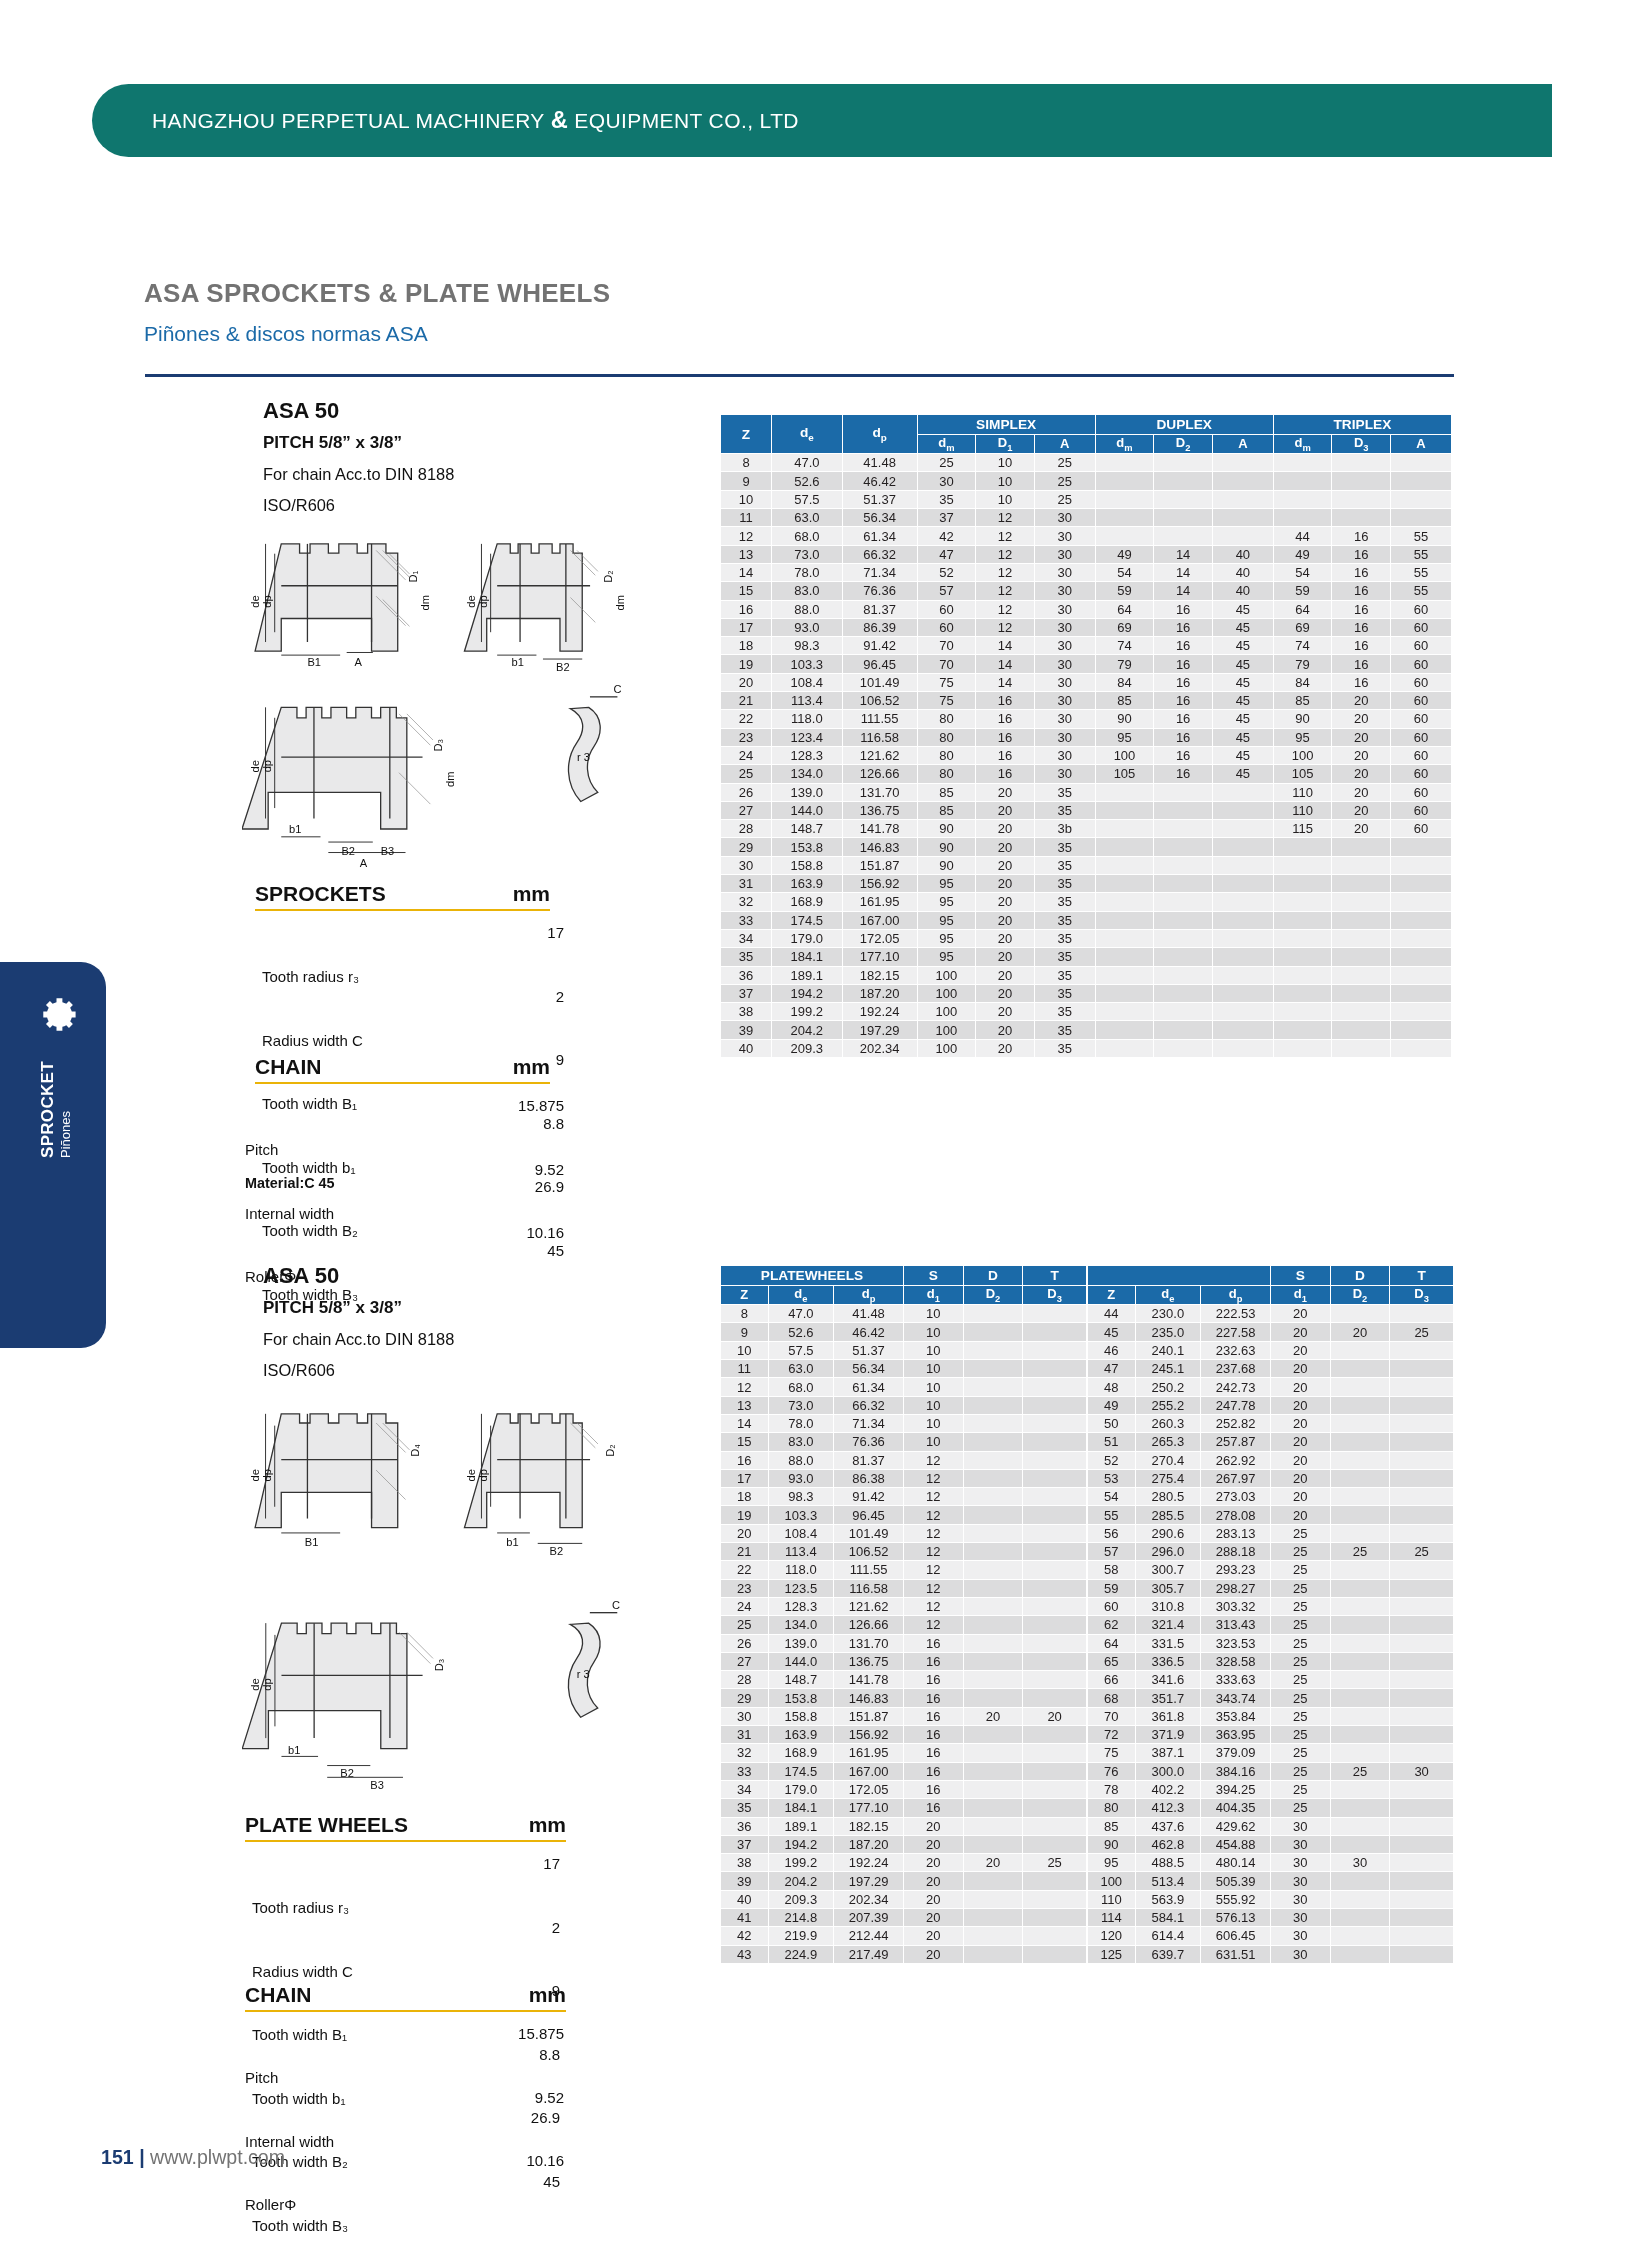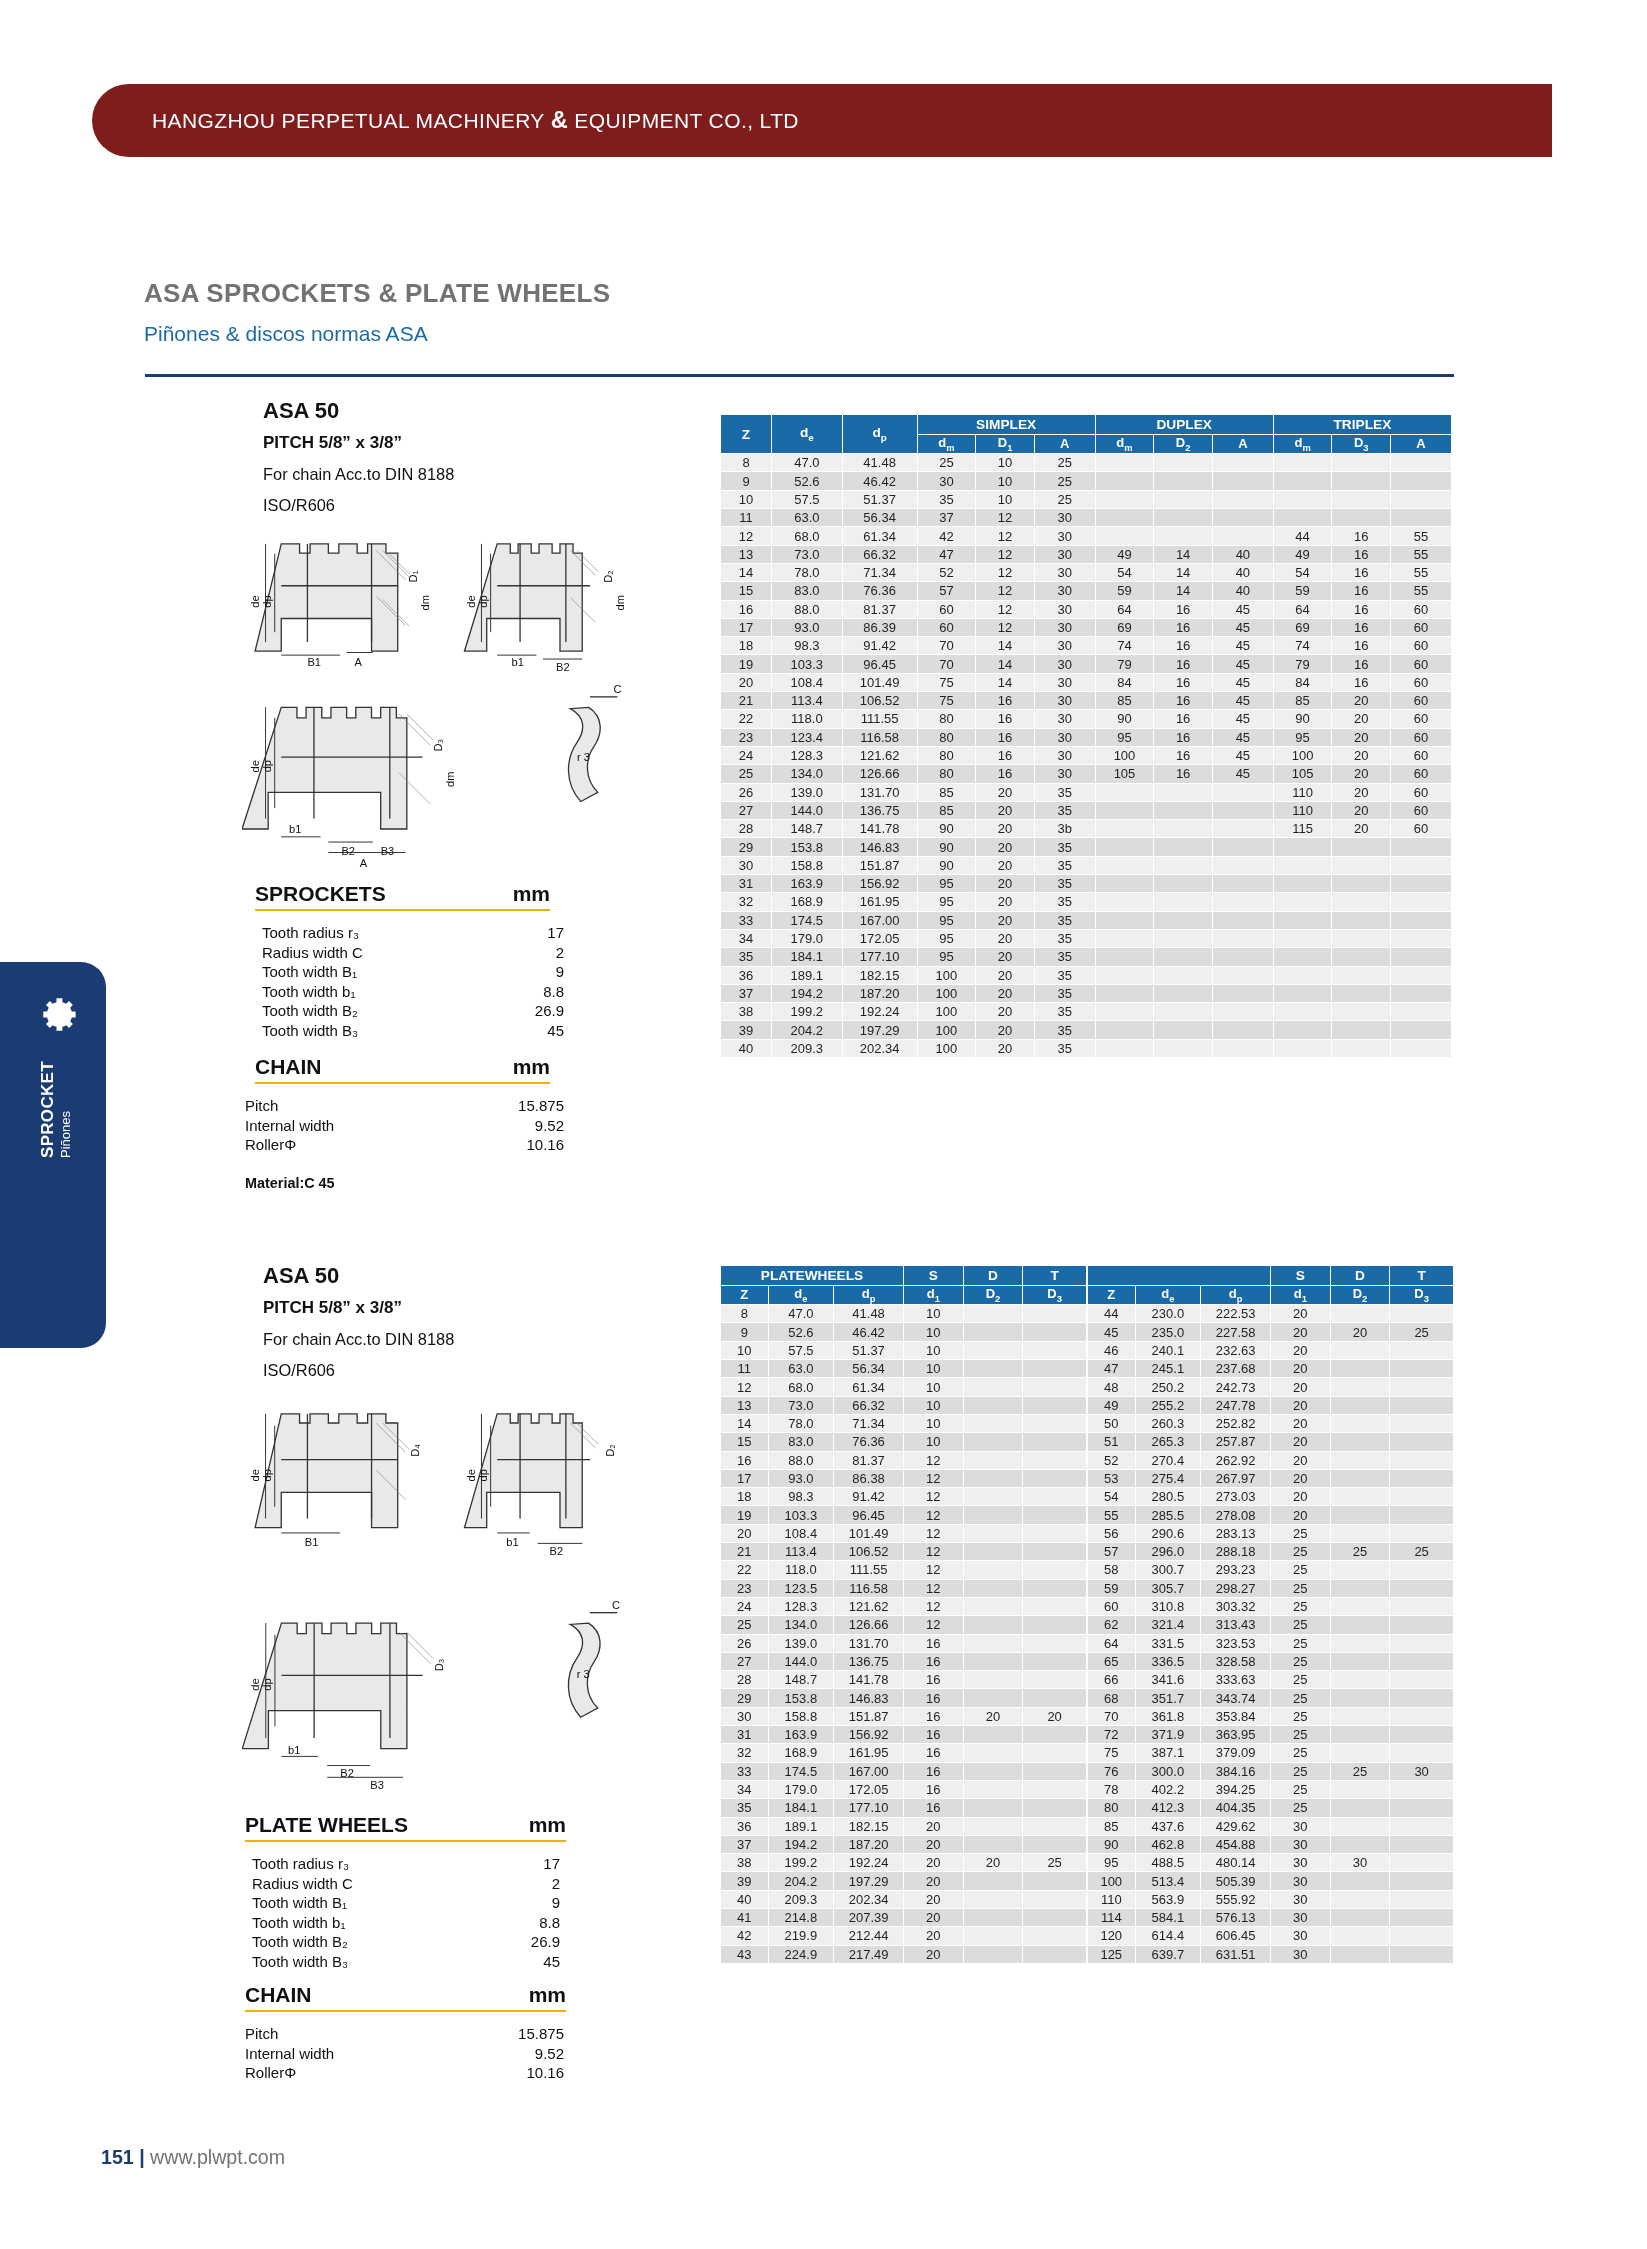--- a/index.html
+++ b/index.html
@@ -16,21 +16,21 @@
     width: 1647px;
     height: 2250px;
     overflow: hidden;
   }
 
   
   .header-bar {
     position: absolute;
     left: 92px; top: 84px;
     width: 1460px; height: 73px;
-    background: #7f1d1d;
+    background: #0f766e;
     border-radius: 37px 0 0 37px;
     display: flex;
     align-items: center;
   }
   .header-bar .htext {
     color: #ffffff;
     font-size: 21px;
     letter-spacing: 0.4px;
     padding-left: 60px;
     font-weight: 400;
@@ -92,21 +92,21 @@
 
   .spec-head {
     position: absolute;
     display: flex; justify-content: space-between; align-items: baseline;
     font-size: 21px; font-weight: 700; color:#111;
     border-bottom: 2px solid #eab308;
     padding-bottom: 2.6px;
   }
   .spec-rows { position:absolute; font-size: 15px; color:#111; }
   .spec-rows .r { display:flex; justify-content: space-between; line-height: 19.6px; }
-  .spec-rows .r .lbl { text-align:left; }
+  .spec-rows .r .lbl { text-align:left;margin-top:44px; }
   .spec-rows .r .val { text-align:right; }
   .mat { position:absolute; font-size: 14.4px; font-weight:700; color:#111; }
 
   
   .draw { position: absolute; }
   .draw svg { display:block; }
 
   
   table.t {
     position: absolute;

